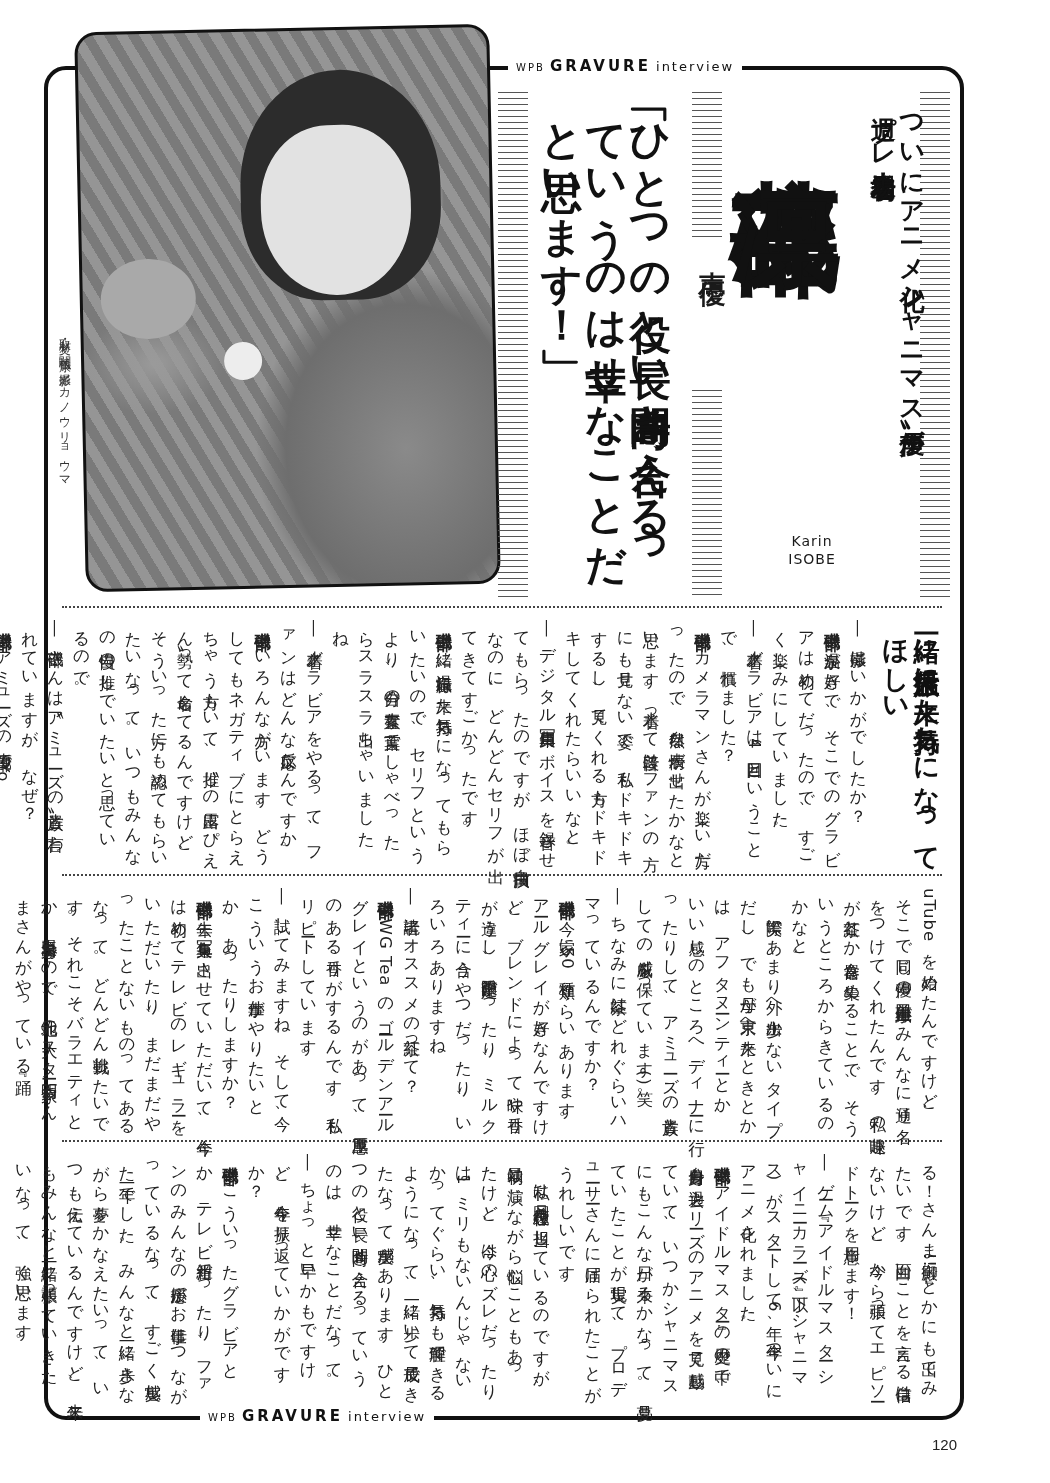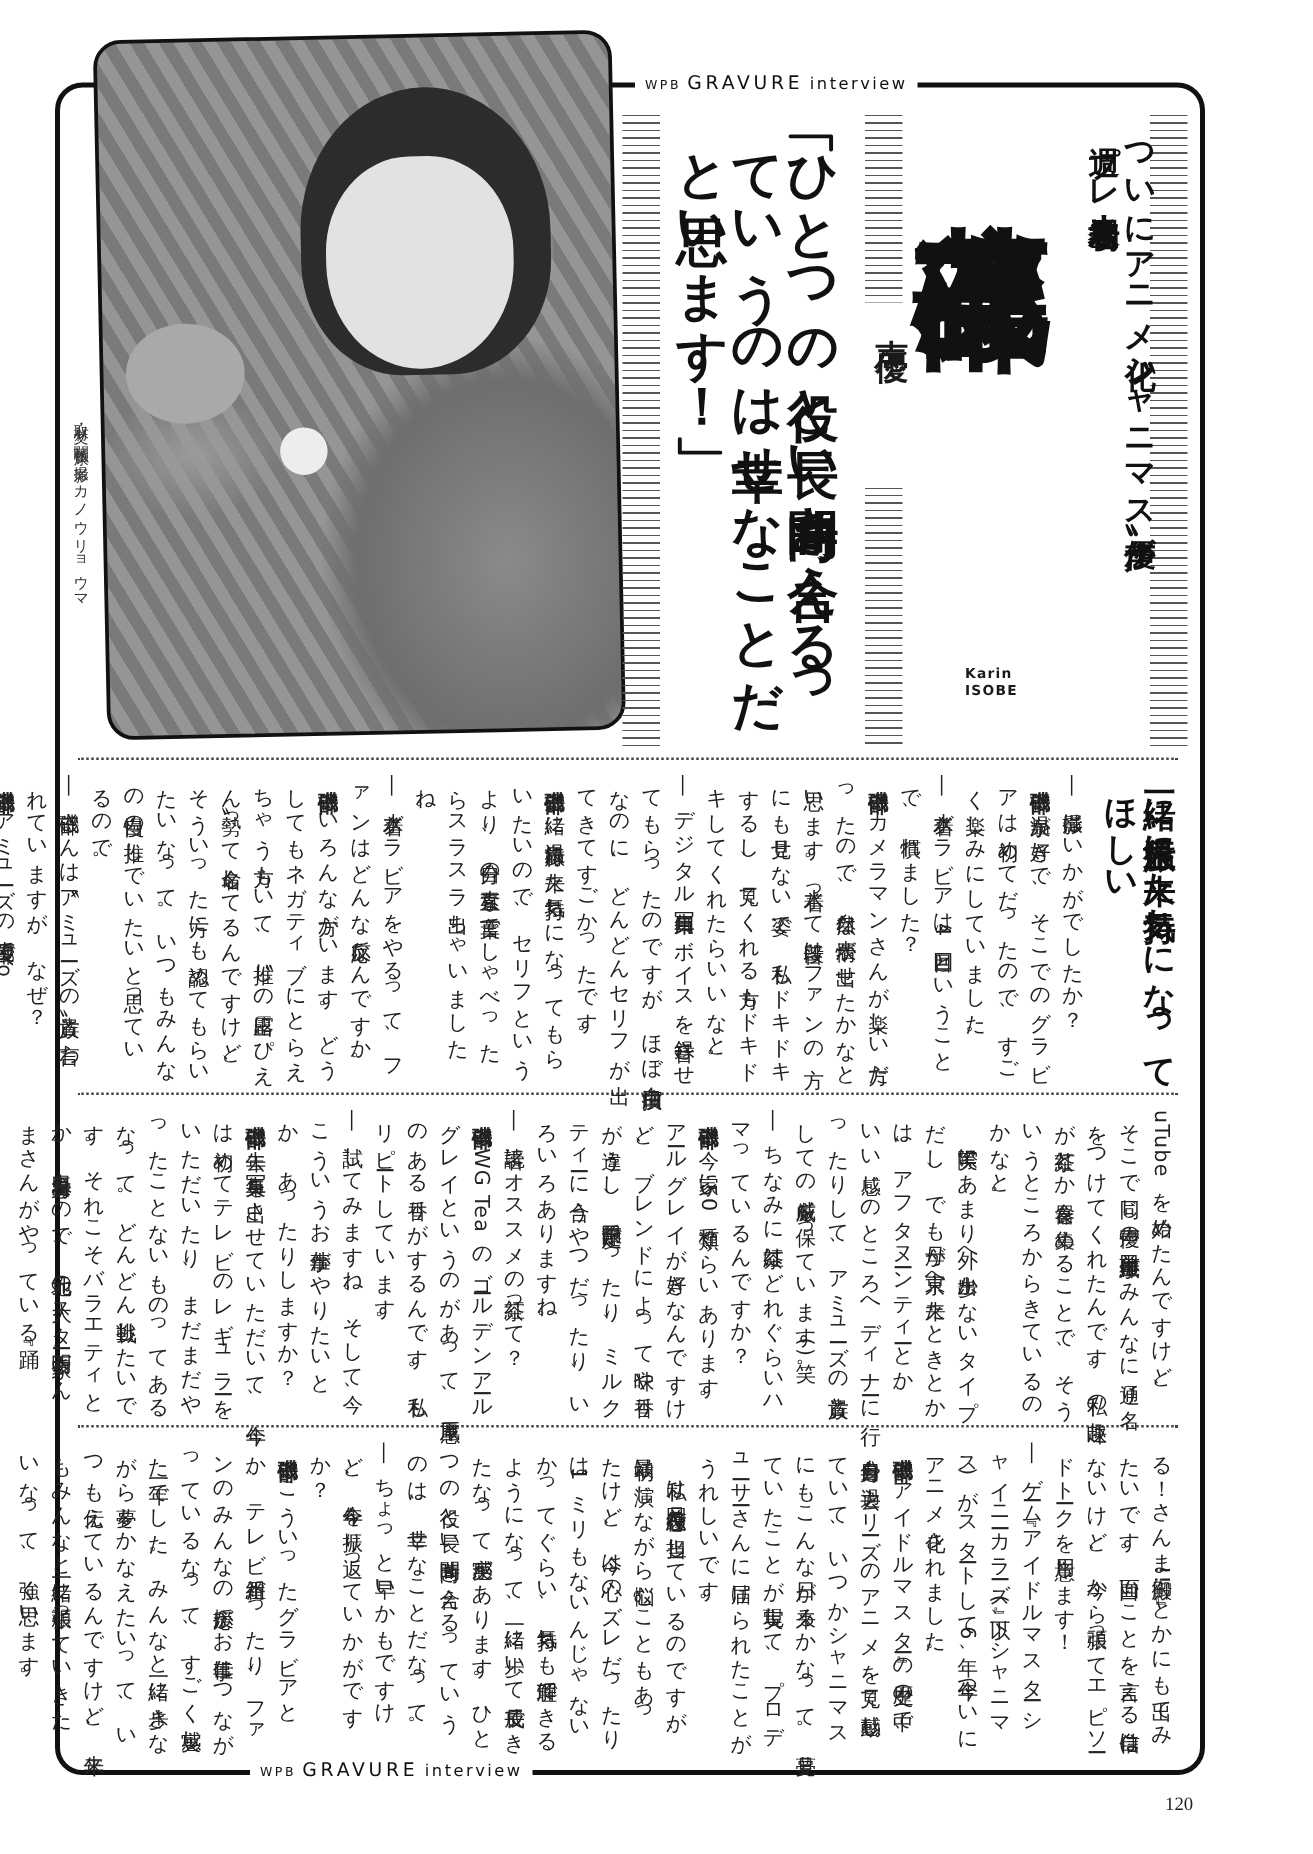--- a/index.html
+++ b/index.html
@@ -4,21 +4,21 @@
 <style>
   html, body { margin: 0; padding: 0; background: #ffffff; }
   body { width: 1050px; height: 1483px; position: relative; overflow: hidden;
          font-family: "DejaVu Sans", "Liberation Sans", sans-serif; color: #1a1a1a; }
 
   .frame { position: absolute; left: 44px; top: 66px; width: 920px; height: 1354px;
            border: 4px solid #111; border-radius: 22px; box-sizing: border-box; }
   .frame-label { position: absolute; background: #fff; padding: 0 8px; white-space: nowrap;
                  font-family: "DejaVu Sans", sans-serif; color: #111; }
   .frame-label .wpb { font-size: 10px; font-weight: normal; letter-spacing: 2px; }
-  .frame-label .grav { font-size: 15px; font-weight: normal; letter-spacing: 3px; }
+  .frame-label .grav { font-size: 15px; font-weight: bold; letter-spacing: 3px; }
   .frame-label .intv { font-size: 13px; letter-spacing: 2px; }
   .label-top { left: 508px; top: 56px; }
   .label-bottom { left: 200px; top: 1406px; }
 
   .photo { position: absolute; left: 80px; top: 28px; width: 415px; height: 560px;
            border-radius: 22px; border: 3px solid #111; box-sizing: border-box;
            transform: rotate(-1.2deg); overflow: hidden;
            background:
              radial-gradient(ellipse 90px 120px at 300px 170px, #e8e8e8 0%, #cfcfcf 55%, transparent 70%),
              radial-gradient(ellipse 200px 240px at 320px 420px, #8a8a8a 0%, #6e6e6e 60%, transparent 75%),
@@ -34,22 +34,22 @@
   .photo-ball { position: absolute; left: 140px; top: 310px; width: 38px; height: 38px;
                 background: #ededed; border-radius: 50%; }
 
   .credit { position: absolute; left: 56px; top: 330px; writing-mode: vertical-rl;
             font-size: 12px; color: #333; letter-spacing: 1px; }
 
   .kicker { position: absolute; left: 868px; top: 98px; writing-mode: vertical-rl;
             font-size: 25px; font-weight: bold; line-height: 1.15; color: #111; }
   .name { position: absolute; left: 732px; top: 98px; writing-mode: vertical-rl;
           font-size: 110px; font-weight: bold; line-height: 1; color: #111; letter-spacing: -4px; }
-  .name-en { position: absolute; left: 772px; top: 532px; width: 80px; text-align: left;
-             font-size: 11px; font-weight: bold; line-height: 1.3; letter-spacing: 1px; }
+  .name-en { position: absolute; left: 772px; top: 532px; width: 80px; text-align: center;
+             font-size: 14px; font-weight: normal; line-height: 1.3; letter-spacing: 1px; }
   .role { position: absolute; left: 694px; top: 250px; writing-mode: vertical-rl;
           font-size: 27px; font-weight: bold; letter-spacing: 10px; }
   .quote { position: absolute; left: 540px; top: 95px; writing-mode: vertical-rl;
            font-size: 41px; font-weight: bold; line-height: 1.08; color: #111; height: 495px; }
 
   .hatch { position: absolute; width: 30px;
            background: repeating-linear-gradient(180deg, #555 0 1px, transparent 1px 6px); }
 
   .dotrule { position: absolute; left: 62px; width: 880px; height: 0;
              border-top: 2px dotted #444; }
@@ -58,21 +58,21 @@
           font-size: 16.5px; line-height: 1.57; color: #222; letter-spacing: 1px; }
   .tier p { margin: 0; }
   .tier .spk { font-weight: bold; margin-left: 0; }
   .tier .sub-head { font-size: 26px; font-weight: bold; line-height: 1.18; color: #111;
                     margin-left: 10px; letter-spacing: 0; }
   .tier-1 { top: 620px; height: 242px; }
   .tier-2 { top: 888px; height: 242px; }
   .tier-3 { top: 1154px; height: 242px; }
 
   .page-num { position: absolute; left: 932px; top: 1436px; font-size: 15px; color: #222;
-              font-family: Liberation Serif, serif; }
+              font-family: Liberation Sans, sans-serif; }
 </style>
 </head>
 <body>
 
 <div class="frame"></div>
 
 <div class="frame-label label-top">
   <span class="wpb">WPB</span>
   <span class="grav">GRAVURE</span>
   <span class="intv">interview</span>

